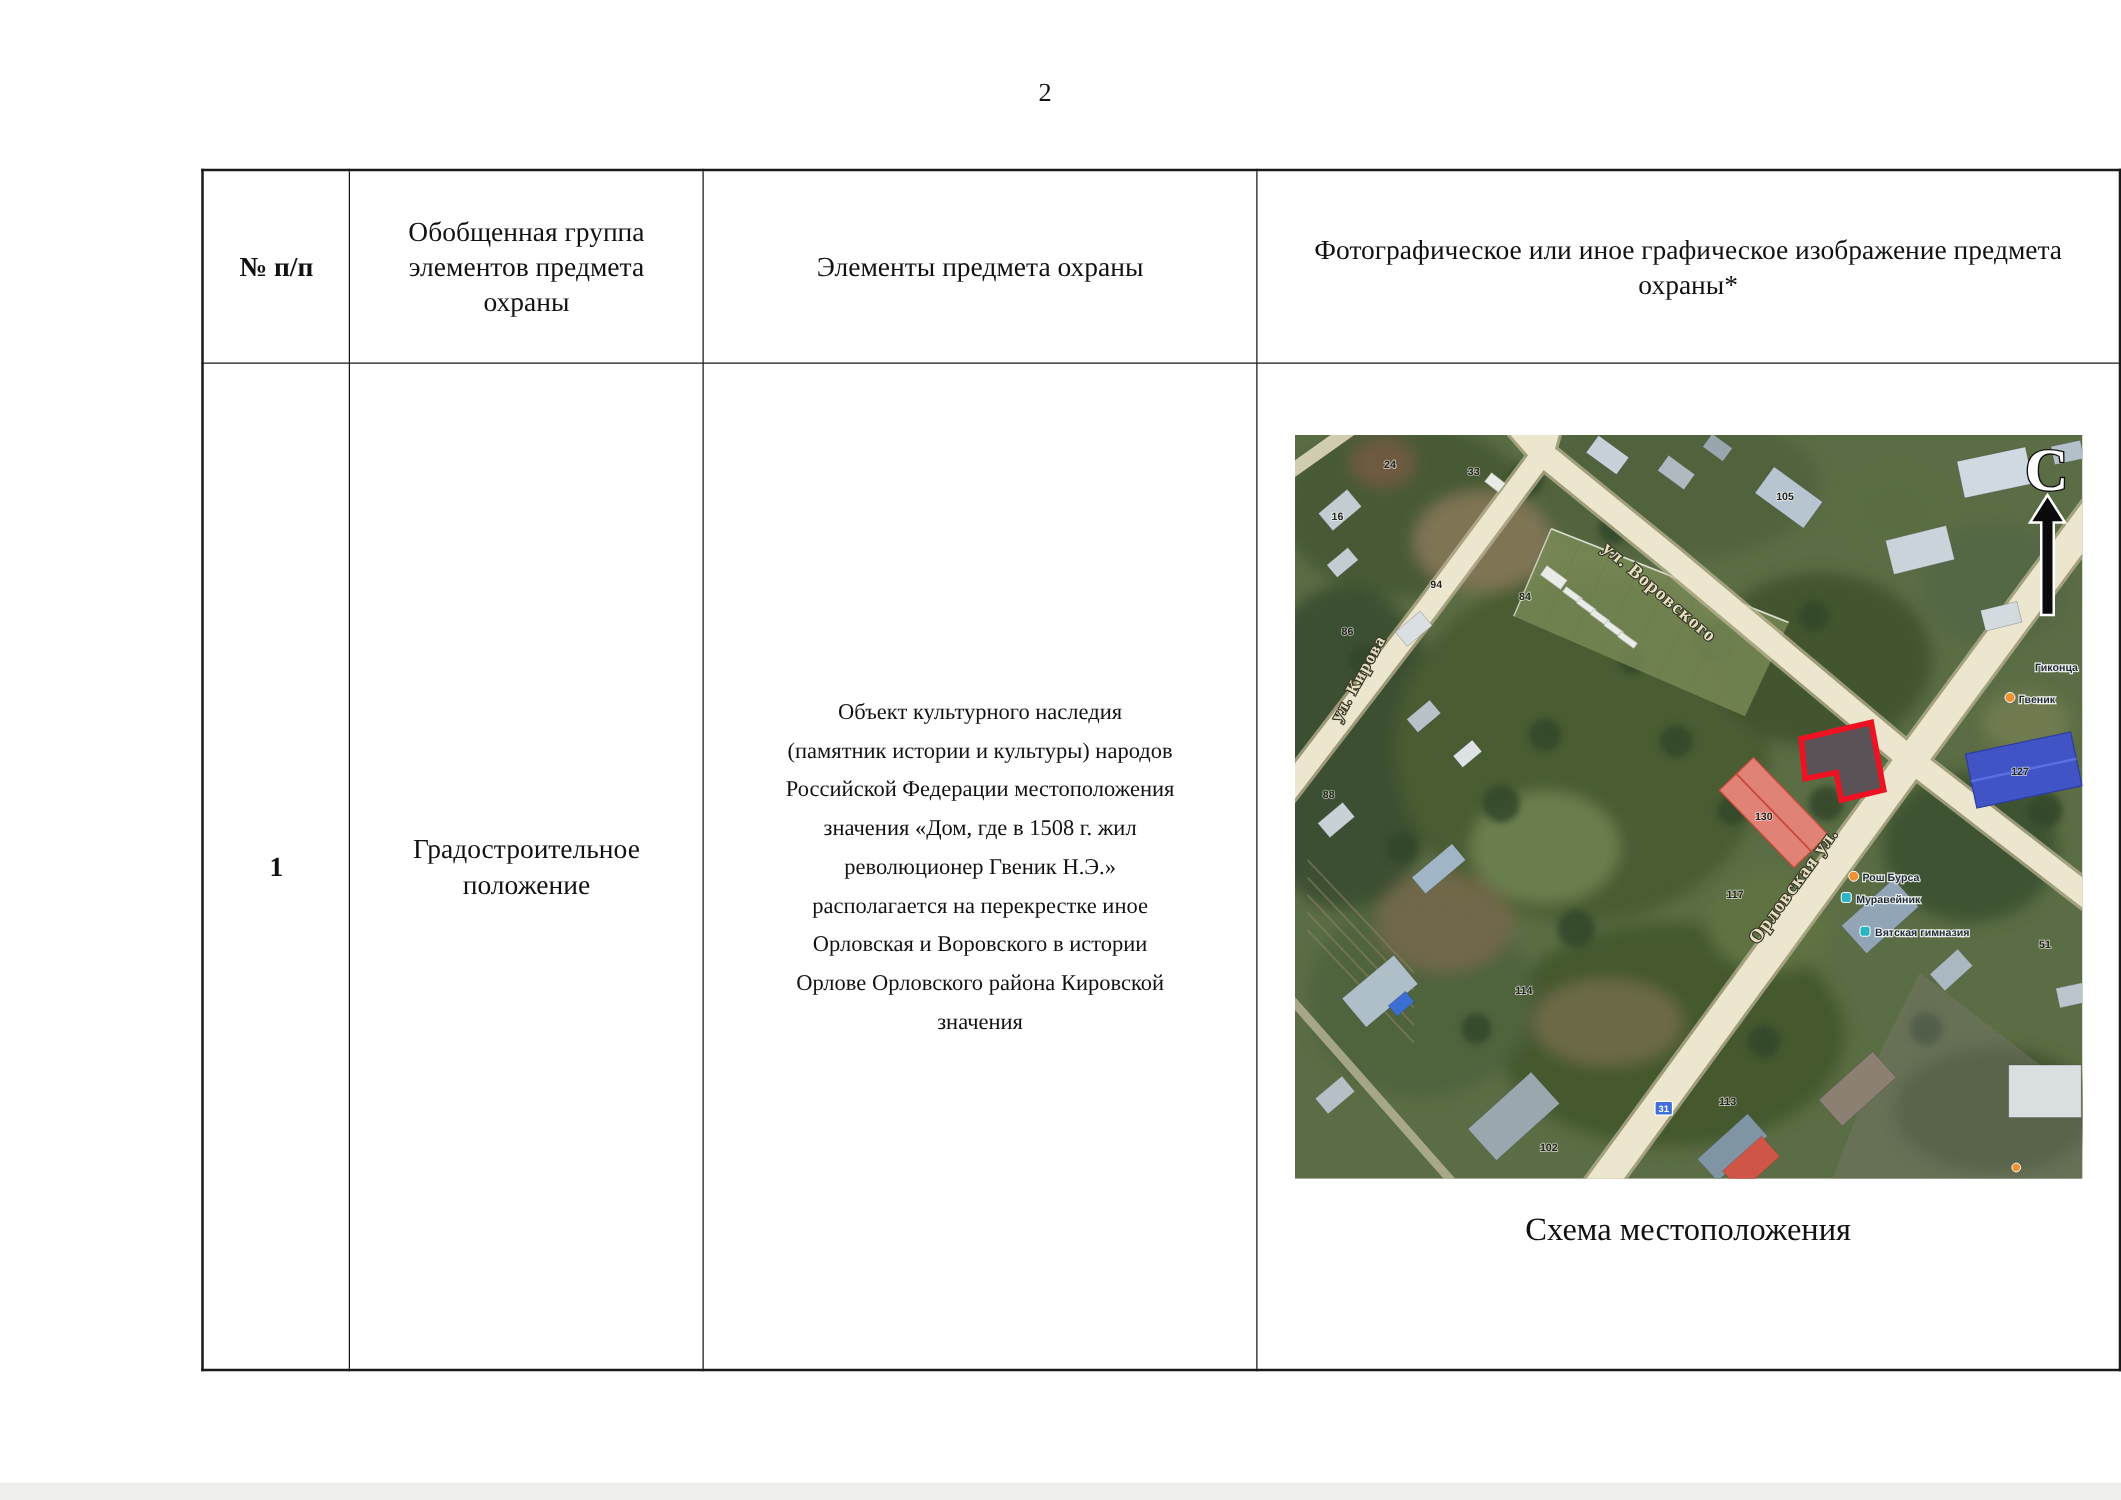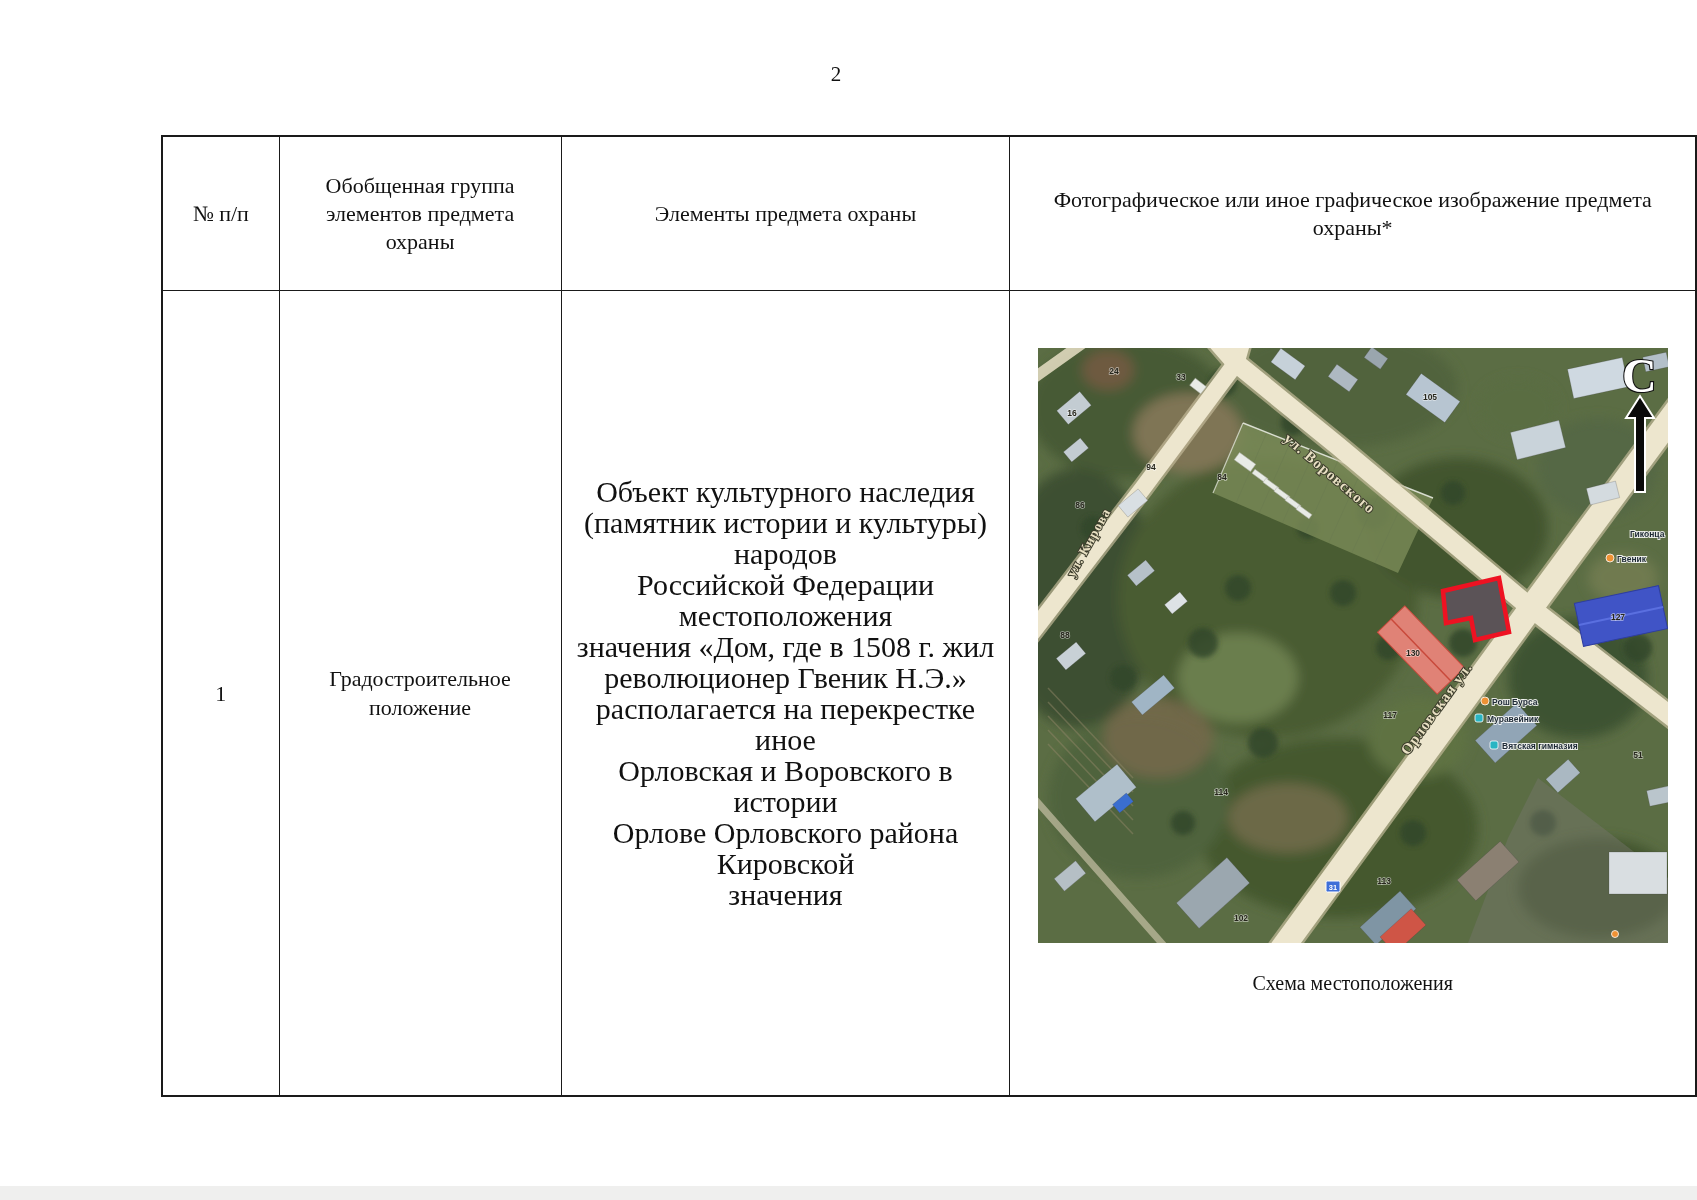--- a/index.html
+++ b/index.html
@@ -19,31 +19,31 @@
     border:2.5px solid #1a1a1a;
   }
   table.doc td{
     border:1.5px solid #1a1a1a;
     text-align:center;vertical-align:middle;
     font-size:22px;line-height:29px;
     padding:0 14px;
   }
   tr.hdr td{height:121px;line-height:28px;}
   tr.body td{height:804px;}
-  td.c1{width:95px;} td.c2{width:261px;font-family:Liberation Serif, serif;} td.c3{width:443px;} td.c4{width:658px;}
+  td.c1{width:95px;font-weight:bold;} td.c2{width:261px;font-family:Liberation Serif, serif;} td.c3{width:443px;} td.c4{width:658px;}
   td.map-cell{position:relative;vertical-align:top;padding:0;}
-  .el-line{display:block;font-size:30px;line-height:31px;}
+  .el-line{display:block;font-size:18px;line-height:31px;}
   .map-wrap{
     position:absolute;top:57px;left:50%;transform:translateX(-50%);
     width:630px;height:595px;overflow:hidden;
   }
   .map-wrap svg{display:block;}
   .map-caption{
     position:absolute;top:678px;left:0;width:100%;
-    text-align:center;font-size:20px;
+    text-align:center;font-size:26px;
   }
   .bottom-bar{
     position:absolute;left:0;top:1186px;width:1697px;height:14px;
     background:#efefee;
   }
   
   .street-label{
     font-family:"Liberation Serif",serif;font-weight:bold;
     fill:#e8e0c2;stroke:#3b3b2b;stroke-width:2px;
     paint-order:stroke;letter-spacing:1px;

